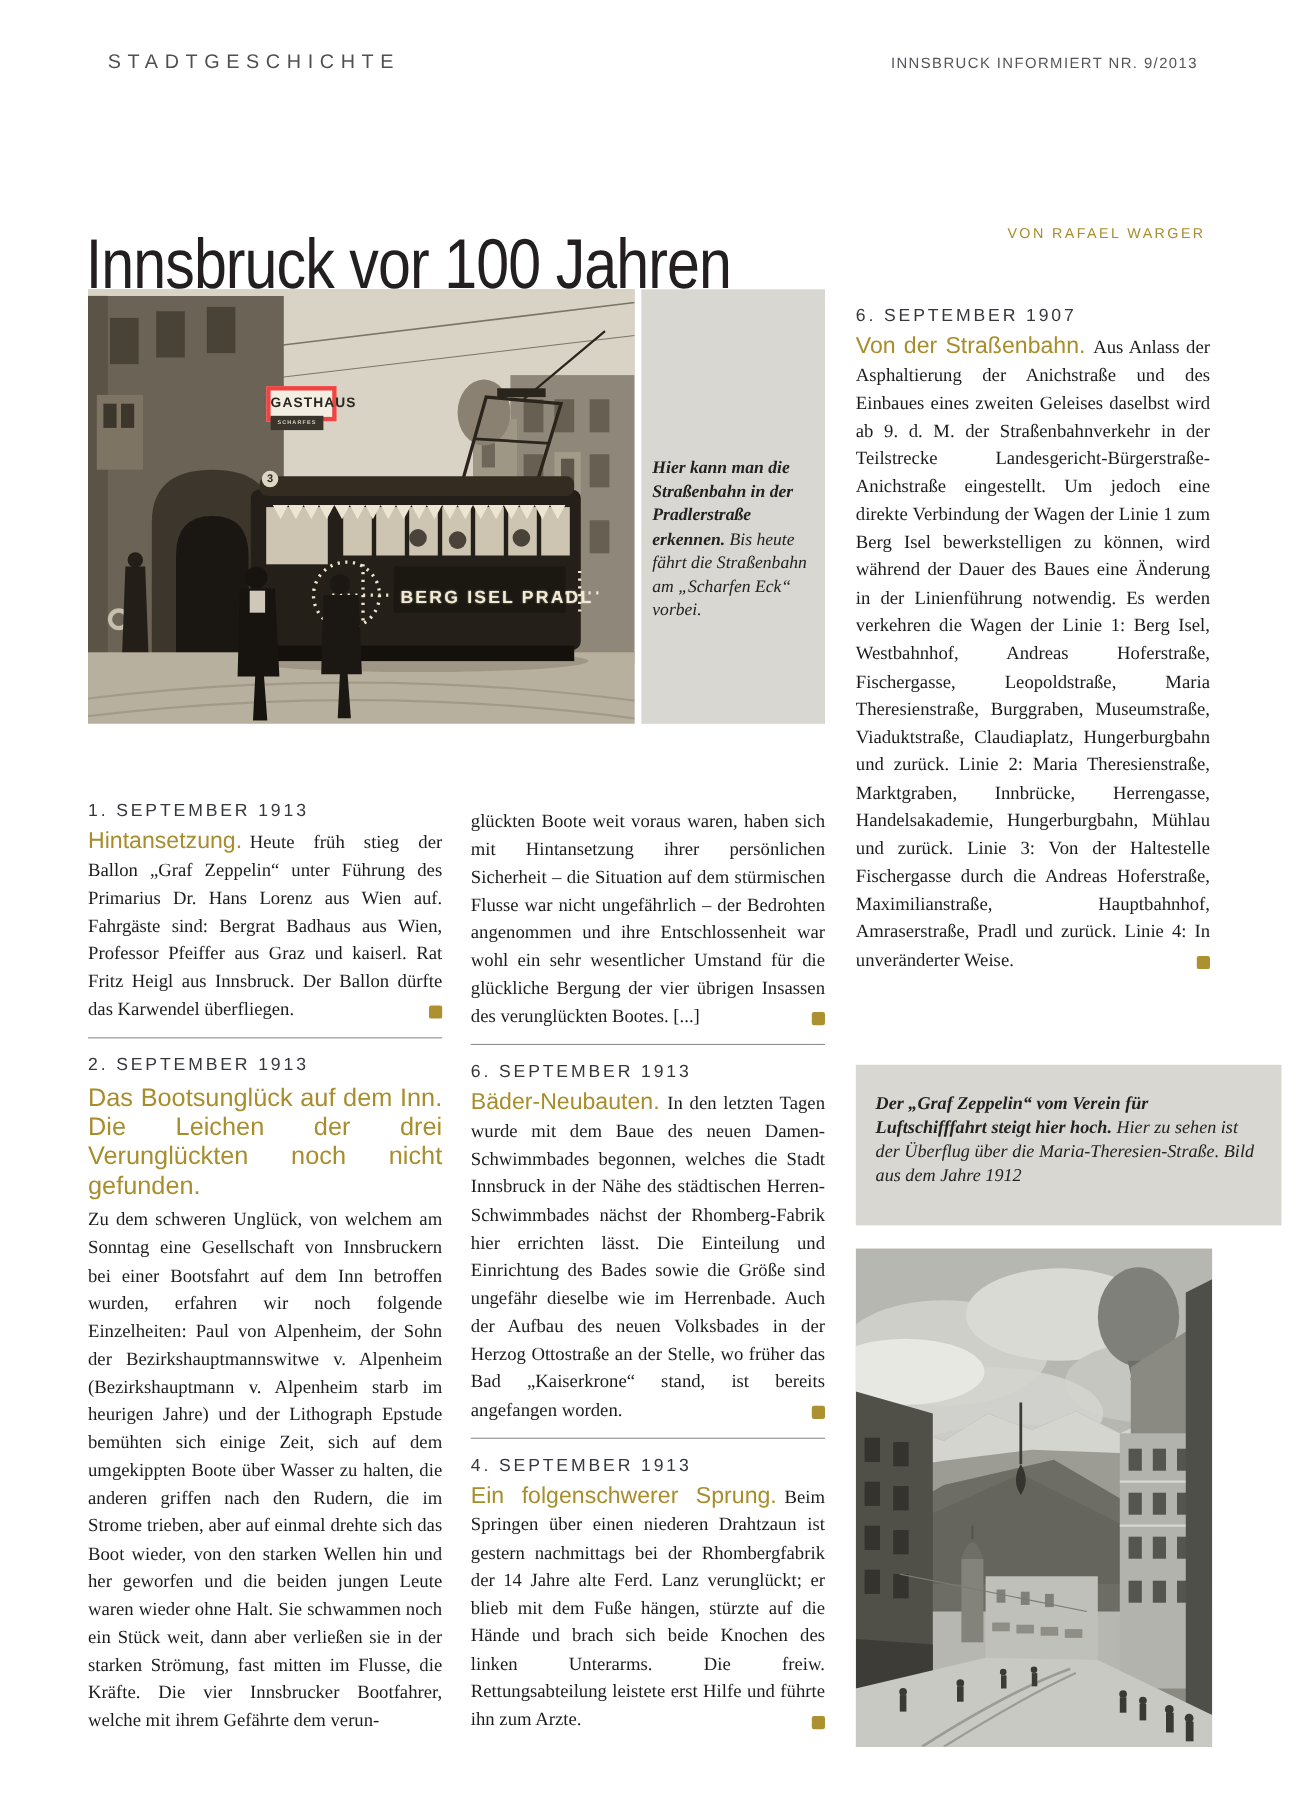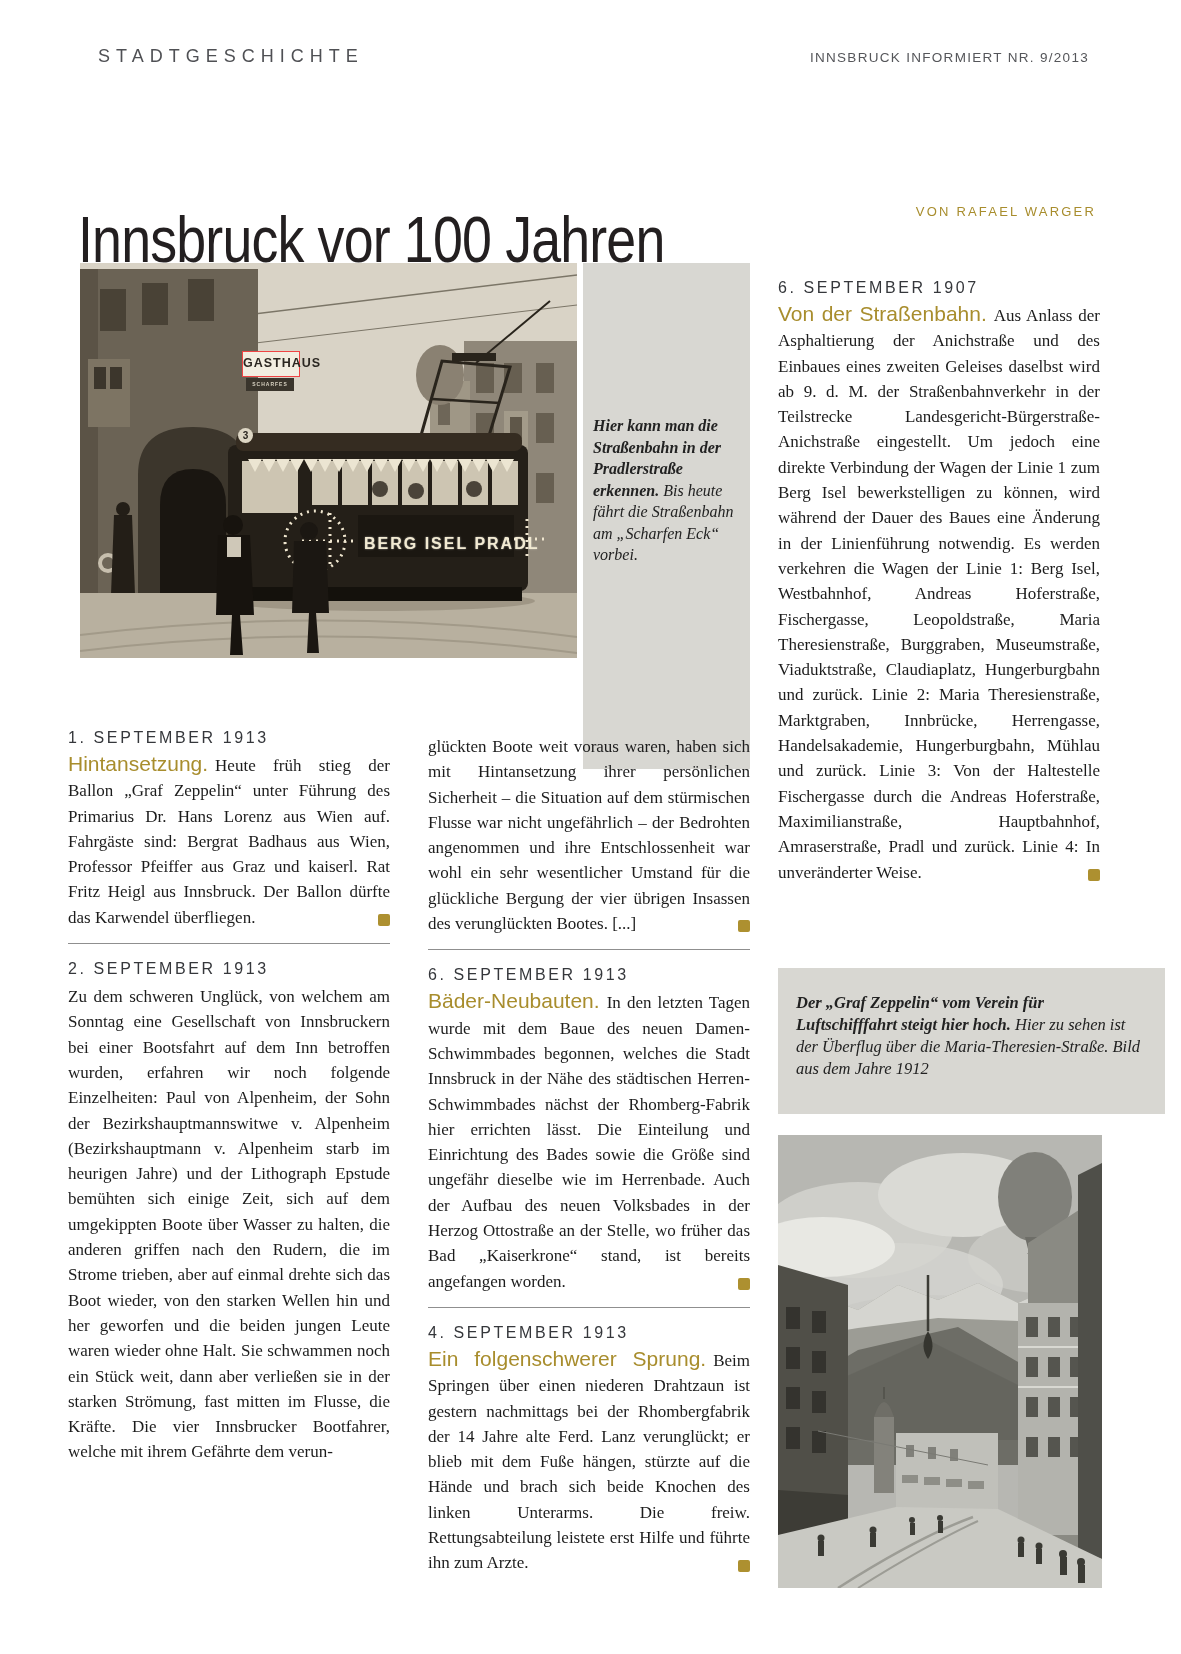--- a/index.html
+++ b/index.html
@@ -22,36 +22,36 @@
          transform:scaleX(.84);transform-origin:left top;}
   .byline{position:absolute;right:85px;top:204px;color:#A88D2D;
          font:13px "Liberation Sans",sans-serif;letter-spacing:2.2px;}
 
   
   .photo{overflow:hidden;background:#cfcabc;}
   .photo svg{display:block;}
   .caption-box{background:#D8D7D2;}
   .caption-box p{margin:0;font:italic 16px/21.5px "Liberation Serif",serif;color:#222;}
   .caption-box .capb{font-weight:bold;font-style:italic;}
-  .tram-caption{left:583px;top:263px;width:167px;height:506px;padding:152px 10px 0 10px;box-sizing:border-box;}
+  .tram-caption{left:583px;top:263px;width:167px;height:395px;padding:152px 10px 0 10px;box-sizing:border-box;}
   .zep-caption{left:778px;top:968px;width:387px;height:146px;padding:24px 18px 0 18px;box-sizing:border-box;}
   .zep-caption p{font-size:16.5px;line-height:22px;}
 
-  .ph-sign{position:absolute;background:#f2eee1;border:1px solid #ef4444;color:#2a2620;
+  .ph-sign{position:absolute;background:#f2eee1;border:4px solid #ef4444;color:#2a2620;
            text-align:center;font:bold 12.5px/22px "Liberation Sans",sans-serif;letter-spacing:1px;}
   .ph-sign-sub{position:absolute;background:#3a352c;color:#d8d2c2;text-align:center;
            font:bold 5px/13px "Liberation Sans",sans-serif;letter-spacing:1px;overflow:hidden;}
   .ph-banner{position:absolute;color:#F2EAD2;font:bold 16px "Liberation Sans",sans-serif;
            letter-spacing:2px;text-shadow:0 0 2px #fff8;white-space:nowrap;}
   .ph-route{position:absolute;width:15px;height:15px;border-radius:50%;background:#ddd6c4;color:#2a2620;
            text-align:center;font:bold 10px/15px "Liberation Sans",sans-serif;}
 
   
   .col{position:absolute;width:322px;}
-  .col-1{left:68px;top:728px;}
+  .col-1{left:80px;top:728px;}
   .col-2{left:428px;top:734px;}
   .col-3{left:778px;top:278px;}
   .date{font:16px/20px "Liberation Sans",sans-serif;letter-spacing:2.6px;color:#35373B;margin:0 0 5px 0;}
   .body{margin:0;font-size:17px;line-height:25.3px;text-align:justify;position:relative;color:#1c1c1c;}
   .lead{font-family:"Liberation Sans",sans-serif;font-size:21px;line-height:1;color:#A88D2D;padding-right:7px;}
   .goldhead{margin:0 0 6px 0;font:normal 23px/26.5px "Liberation Sans",sans-serif;color:#A88D2D;text-align:justify;}
   hr.divider{border:0;border-top:1px solid #8F8F8F;margin:13px 0 15px 0;}
   .endmark{position:absolute;right:0;bottom:4px;width:12px;height:12px;background:#AD9030;border-radius:2px;}
 </style>
 </head>
@@ -151,20 +151,21 @@
   <div class="col col-1">
     <div>
       <div class="date">1. SEPTEMBER 1913</div>
       <p class="body">
         <span class="lead">Hintansetzung.</span><span>Heute früh stieg der Ballon „Graf Zeppelin“ unter Führung des Primarius Dr. Hans Lorenz aus Wien auf. Fahrgäste sind: Bergrat Badhaus aus Wien, Professor Pfeiffer aus Graz und kaiserl. Rat Fritz Heigl aus Innsbruck. Der Ballon dürfte das Karwendel überfliegen.</span><span class="endmark"></span>
       </p>
     </div>
     <hr class="divider">
     <div>
       <div class="date">2. SEPTEMBER 1913</div>
+      <h2 class="goldhead">Das Bootsunglück auf dem Inn. Die Leichen der drei Verunglückten noch nicht gefunden.</h2>
       <p class="body">Zu dem schweren Unglück, von welchem am Sonntag eine Gesellschaft von Innsbruckern bei einer Bootsfahrt auf dem Inn betroffen wurden, erfahren wir noch folgende Einzelheiten: Paul von Alpenheim, der Sohn der Bezirkshauptmannswitwe v. Alpenheim (Bezirkshauptmann v. Alpenheim starb im heurigen Jahre) und der Lithograph Epstude bemühten sich einige Zeit, sich auf dem umgekippten Boote über Wasser zu halten, die anderen griffen nach den Rudern, die im Strome trieben, aber auf einmal drehte sich das Boot wieder, von den starken Wellen hin und her geworfen und die beiden jungen Leute waren wieder ohne Halt. Sie schwammen noch ein Stück weit, dann aber verließen sie in der starken Strömung, fast mitten im Flusse, die Kräfte. Die vier Innsbrucker Bootfahrer, welche mit ihrem Gefährte dem verun-</p>
     </div>
   </div>
 
   <div class="col col-2">
     <div>
       <p class="body">
         <span>glückten Boote weit voraus waren, haben sich mit Hintansetzung ihrer persönlichen Sicherheit – die Situation auf dem stürmischen Flusse war nicht ungefährlich – der Bedrohten angenommen und ihre Entschlossenheit war wohl ein sehr wesentlicher Umstand für die glückliche Bergung der vier übrigen Insassen des verunglückten Bootes. [...]</span><span class="endmark"></span>
       </p>
     </div>

